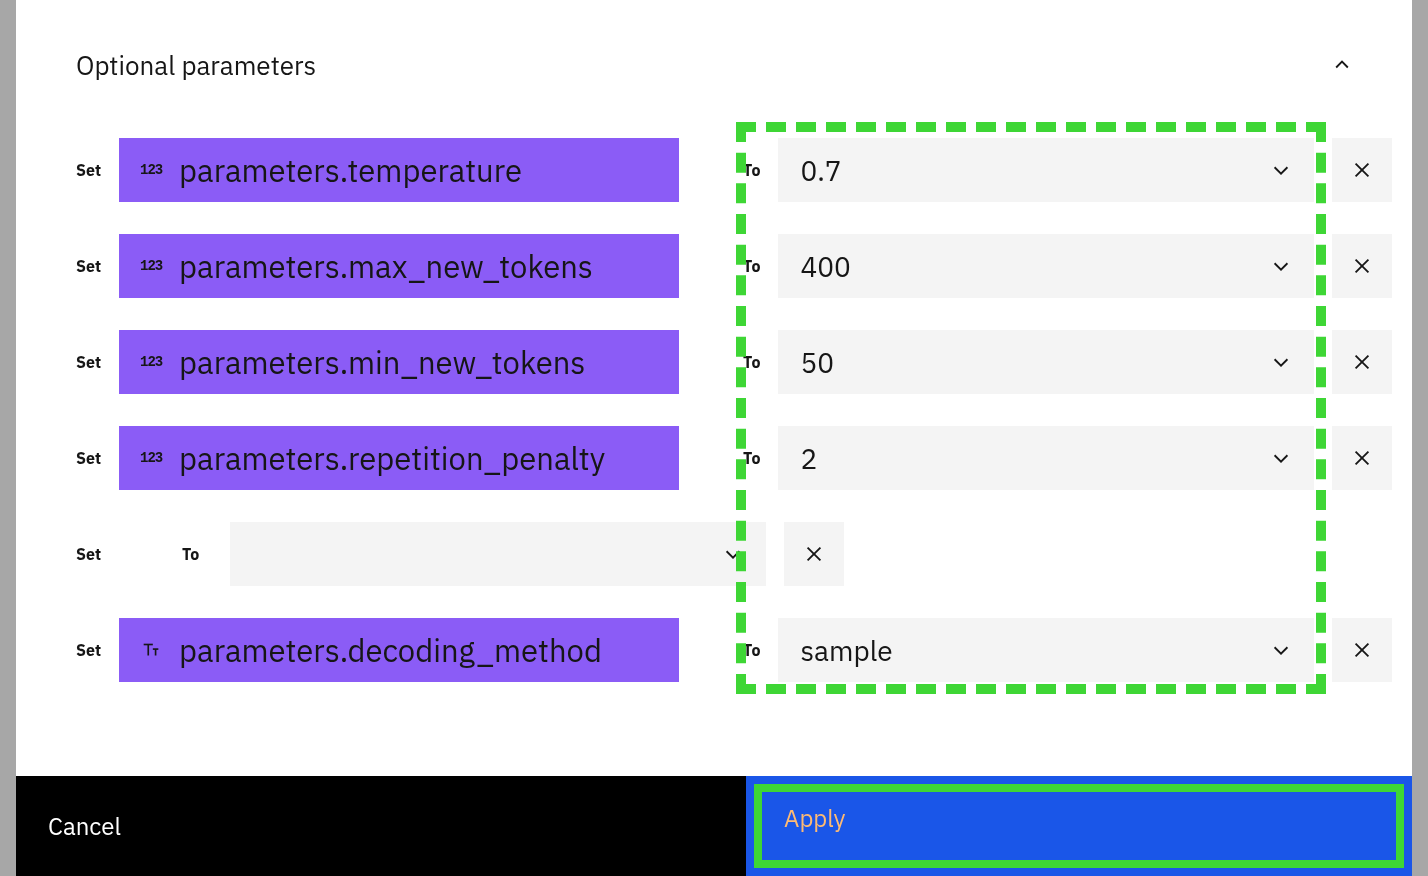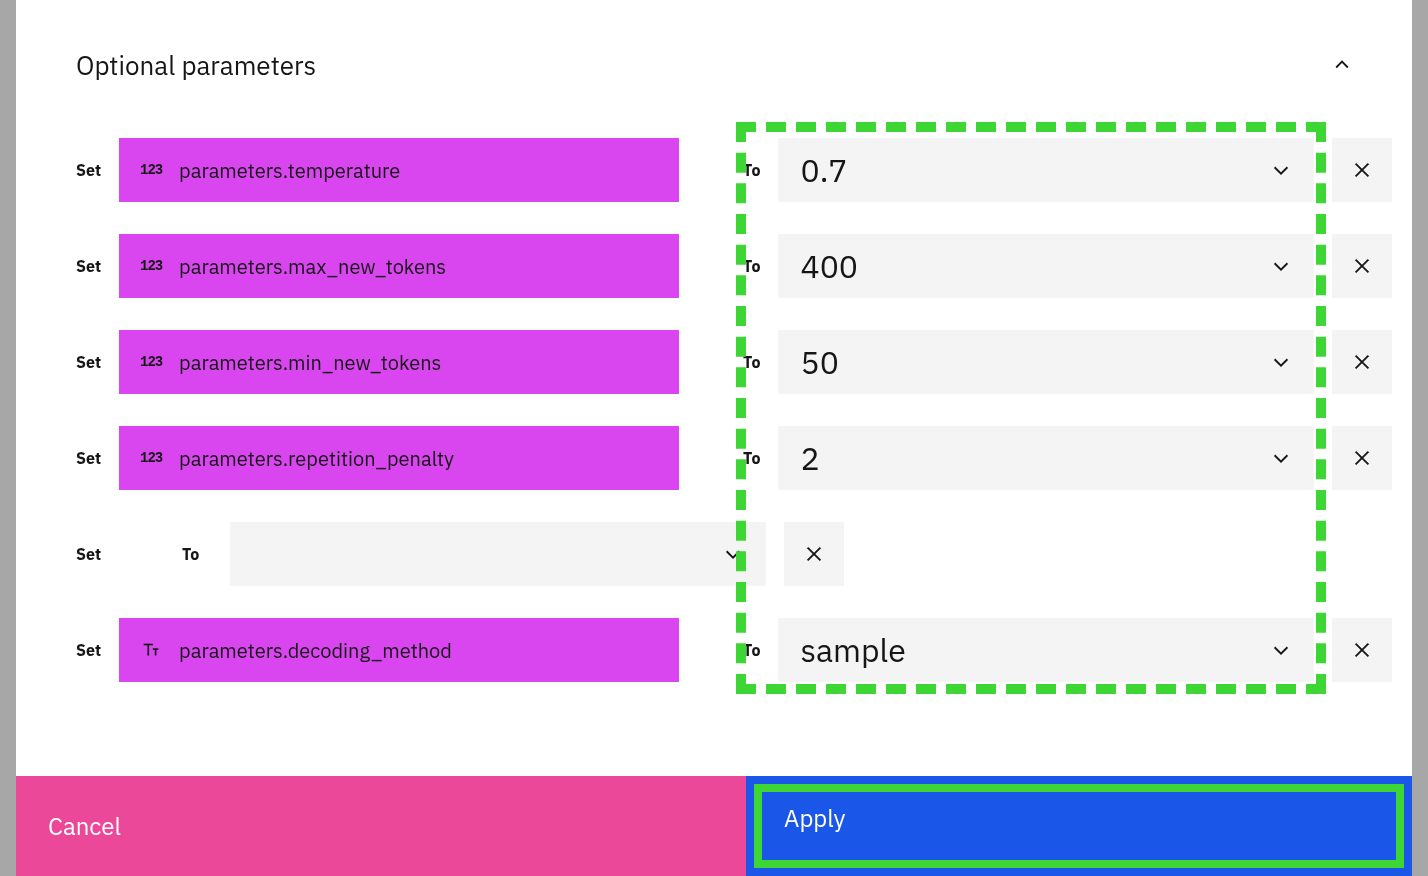--- a/index.html
+++ b/index.html
@@ -9,37 +9,37 @@
   .panel { position: absolute; left: 16px; top: 0; width: 1396px; height: 876px; background: #ffffff; display: flex; flex-direction: column; }
   .panel-right-edge { position: absolute; right: 0; top: 0; width: 16px; height: 876px; background: #a7a7a7; }
   .content { flex: 1; padding: 48px 60px 0 60px; }
   .section-header { display: flex; align-items: center; justify-content: space-between; margin-bottom: 56px; text-align: right; }
   .section-title { font-size: 26px; color: #161616; font-weight: 400; }
   .chev { width: 20px; height: 20px; color: #161616; }
   .rows { position: relative; }
   .row { display: flex; align-items: center; gap: 18px; margin-bottom: 32px; }
   .set-label, .to-label { font-weight: 700; font-size: 16px; color: #161616; }
   .set-label { width: 42px; }
-  .param-box { flex: 0 0 560px; height: 64px; background: #d946ef; display: flex; align-items: center; padding: 0 18px; gap: 14px; }
+  .param-box { flex: 0 0 560px; height: 64px; background: #8b5cf6; display: flex; align-items: center; padding: 0 18px; gap: 14px; }
   .type-icon { width: 28px; height: 22px; display: flex; align-items: center; justify-content: center; color: #161616; }
   .type-icon svg { width: 100%; height: 100%; }
   .type-123 { font-family: "Courier New", monospace; font-weight: 700; font-size: 14px; letter-spacing: -1px; }
-  .param-name { font-size: 20px; color: #161616; }
+  .param-name { font-size: 31px; color: #161616; }
   .to-label { width: 30px; margin-left: 46px; }
   .value-box { flex: 0 0 536px; height: 64px; background: #f4f4f4; display: flex; align-items: center; padding: 0 22px; justify-content: space-between; }
-  .value-text { font-size: 32px; color: #161616; }
+  .value-text { font-size: 28px; color: #161616; }
   .chev-down { width: 22px; height: 22px; color: #161616; }
   .remove-box { flex: 0 0 60px; height: 64px; background: #f4f4f4; display: flex; align-items: center; justify-content: center; cursor: pointer; }
   .x-icon { width: 22px; height: 22px; color: #161616; }
   .highlight-box { position: absolute; border: 10px dashed #3ED635; pointer-events: none; }
   .footer { display: flex; height: 100px; margin-top: auto; }
   .btn { flex: 1; display: flex; align-items: center; padding: 0 32px; font-size: 24px; cursor: pointer; }
-  .btn-cancel { background: #ec4899; color: #ffffff; }
+  .btn-cancel { background: #000000; color: #ffffff; }
   .btn-apply-wrap { flex: 1; position: relative; background: #1a56e8; }
-  .btn-apply { position: absolute; inset: 8px; border: 8px solid #3ED635; background: #1a56e8; color: #ffffff; display: flex; align-items: flex-start; padding: 10px 22px; font-size: 24px; }
+  .btn-apply { position: absolute; inset: 8px; border: 8px solid #3ED635; background: #1a56e8; color: #fdba74; display: flex; align-items: flex-start; padding: 10px 22px; font-size: 24px; }
 </style>
 </head>
 <body>
 
 <div class="panel-wrap">
   <div class="panel-shadow"></div>
   <div class="panel-right-edge"></div>
   <div class="panel">
     <div class="content">
       <div class="section-header">

